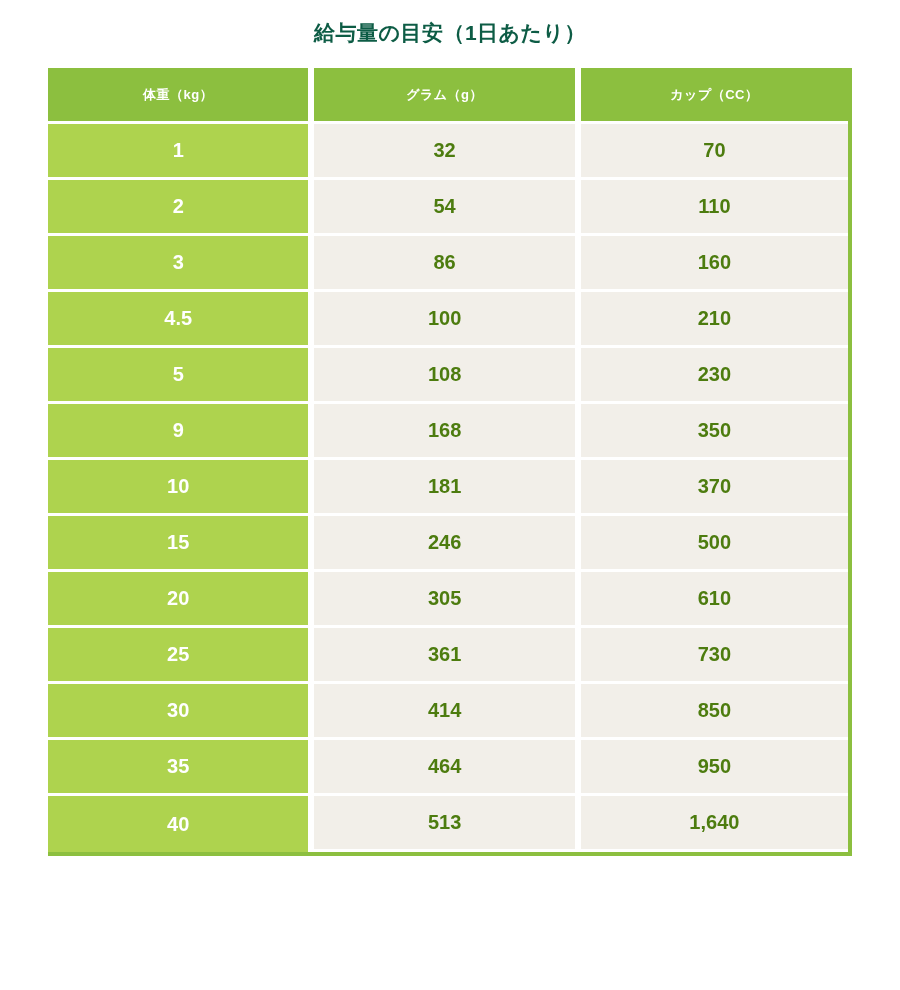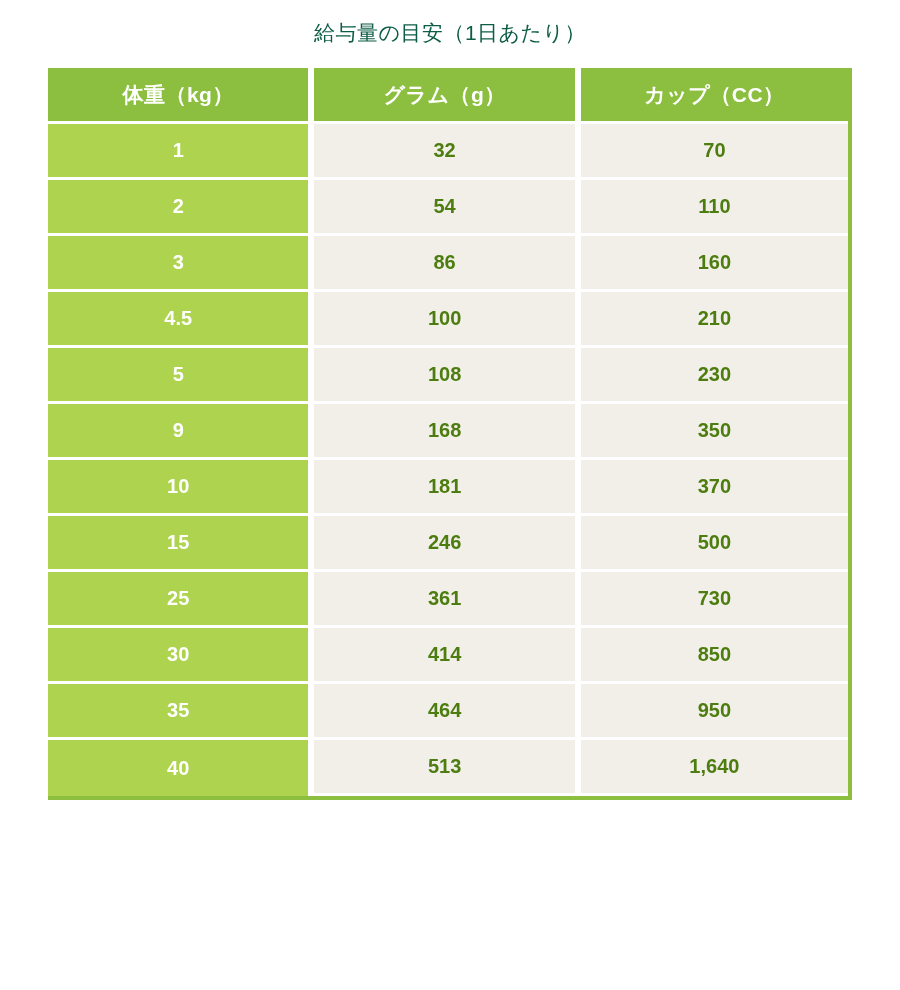--- a/index.html
+++ b/index.html
@@ -18,21 +18,21 @@
     position: relative;
     width: 900px;
     height: 990px;
     box-sizing: border-box;
   }
 
   .table-title {
     text-align: center;
     color: #0d5c45;
     font-size: 21px;
-    font-weight: normal;
+    font-weight: bold;
     letter-spacing: 0.5px;
     padding-top: 20px;
     padding-bottom: 0;
     line-height: 1.2;
   }
 
   .table-wrap {
     position: absolute;
     left: 48px;
     top: 68px;
@@ -50,21 +50,21 @@
     table-layout: fixed;
   }
 
   .feeding-table col.col-weight { width: 33.3%; }
   .feeding-table col.col-gram   { width: 33.3%; }
   .feeding-table col.col-cup    { width: 33.4%; }
 
   .feeding-table th {
     background: #8cbf3f;
     color: #ffffff;
-    font-size: 21px;
+    font-size: 13px;
     font-weight: bold;
     height: 56px;
     text-align: center;
     vertical-align: middle;
     letter-spacing: 0.5px;
     border-right: 6px solid #ffffff;
     border-bottom: 3px solid #ffffff;
     box-sizing: border-box;
   }
   .feeding-table th:last-child {
@@ -161,20 +161,25 @@
             <td class="cell-weight">10</td>
             <td class="cell-value">181</td>
             <td class="cell-value">370</td>
           </tr>
           <tr>
             <td class="cell-weight">15</td>
             <td class="cell-value">246</td>
             <td class="cell-value">500</td>
           </tr>
           <tr>
+            <td class="cell-weight">20</td>
+            <td class="cell-value">305</td>
+            <td class="cell-value">610</td>
+          </tr>
+          <tr>
             <td class="cell-weight">25</td>
             <td class="cell-value">361</td>
             <td class="cell-value">730</td>
           </tr>
           <tr>
             <td class="cell-weight">30</td>
             <td class="cell-value">414</td>
             <td class="cell-value">850</td>
           </tr>
           <tr>

